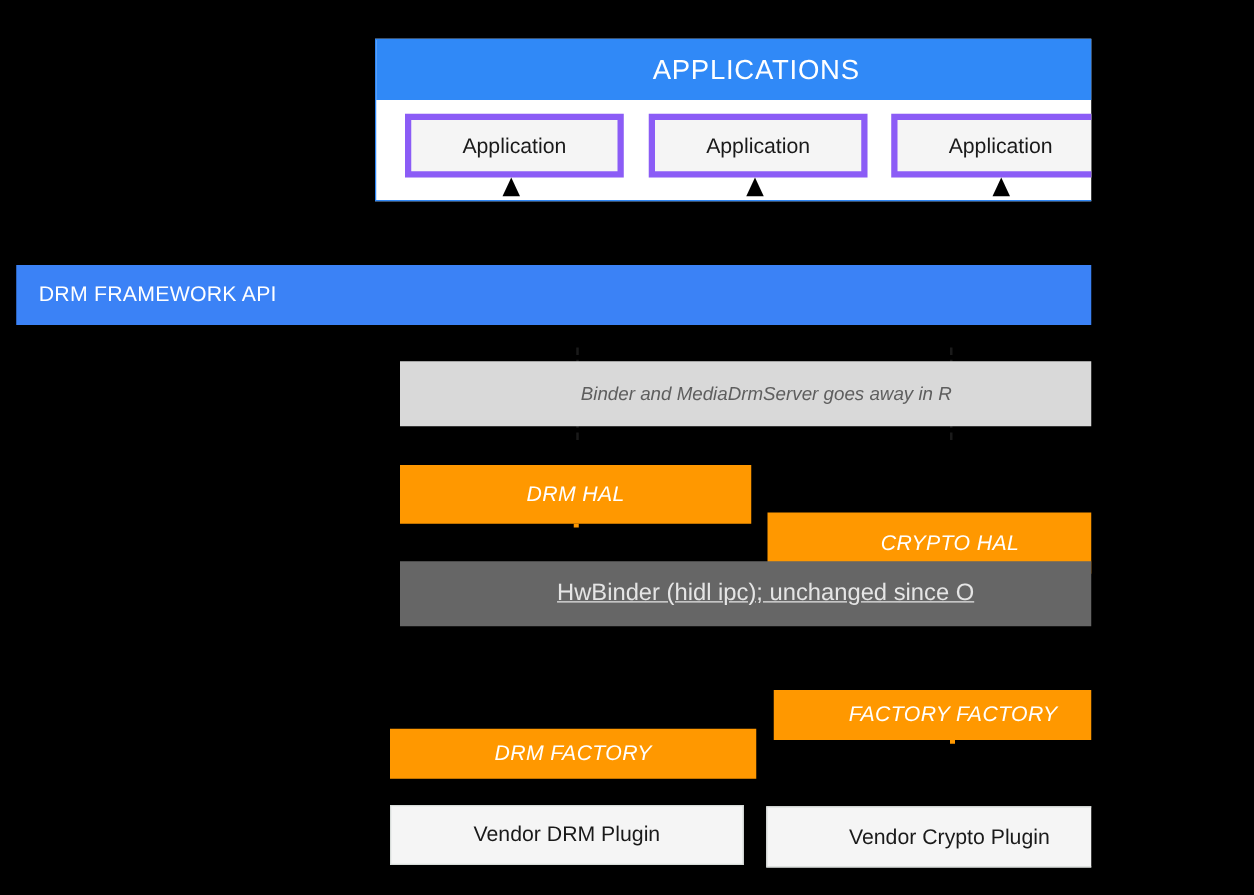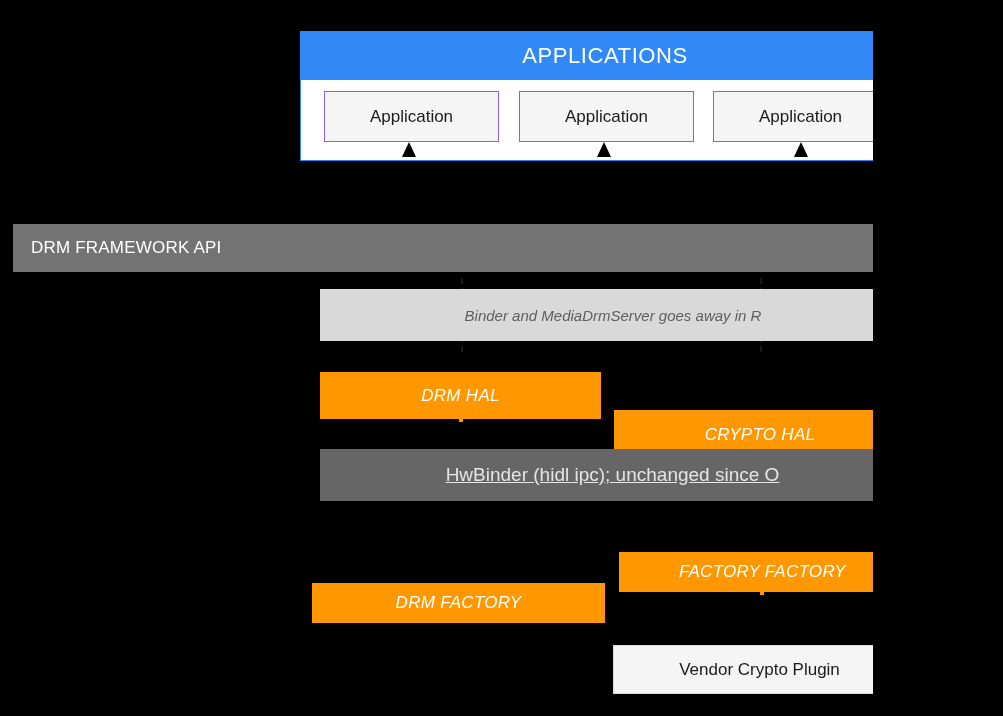--- a/index.html
+++ b/index.html
@@ -46,43 +46,43 @@
     font-size: 22px;
     letter-spacing: 0.6px;
     font-weight: 400;
     white-space: nowrap;
   }
   .app-box {
     position: absolute;
     top: 59px;
     height: 51px;
     background: #f5f5f5;
-    border: 1px solid #8b5cf6;
+    border: 5px solid #8b5cf6;
     box-sizing: border-box;
     display: flex;
     align-items: center;
     justify-content: center;
   }
   .app-box-text {
     font-size: 17px;
     color: #1a1a1a;
     white-space: nowrap;
   }
   .app-box.a1 { left: 23px; width: 175px; }
   .app-box.a2 { left: 218px; width: 175px; }
   .app-box.a3 { left: 412px; width: 175px; }
 
   
   .framework-bar {
     position: absolute;
     left: 13px;
-    top: 224px;
+    top: 212px;
     width: 895px;
     height: 48px;
-    background: #737373;
+    background: #3b82f6;
     display: flex;
     align-items: center;
   }
   .framework-bar-text {
     color: #ffffff;
     font-size: 17px;
     font-weight: 500;
     letter-spacing: 0.2px;
     margin-left: 18px;
     white-space: nowrap;
@@ -251,17 +251,20 @@
 
   <div class="box orange drm-factory">
     <span class="box-label">DRM FACTORY</span>
   </div>
   <div class="box orange crypto-fac">
     <span class="box-label">FACTORY FACTORY</span>
   </div>
   <div class="tick tick-3"></div>
   <div class="tick tick-4"></div>
 
+  <div class="box plainbox vendor-drm">
+    <span class="box-label">Vendor DRM Plugin</span>
+  </div>
   <div class="box plainbox vendor-cry">
     <span class="box-label">Vendor Crypto Plugin</span>
   </div>
 
 </div>
 
 </body></html>

